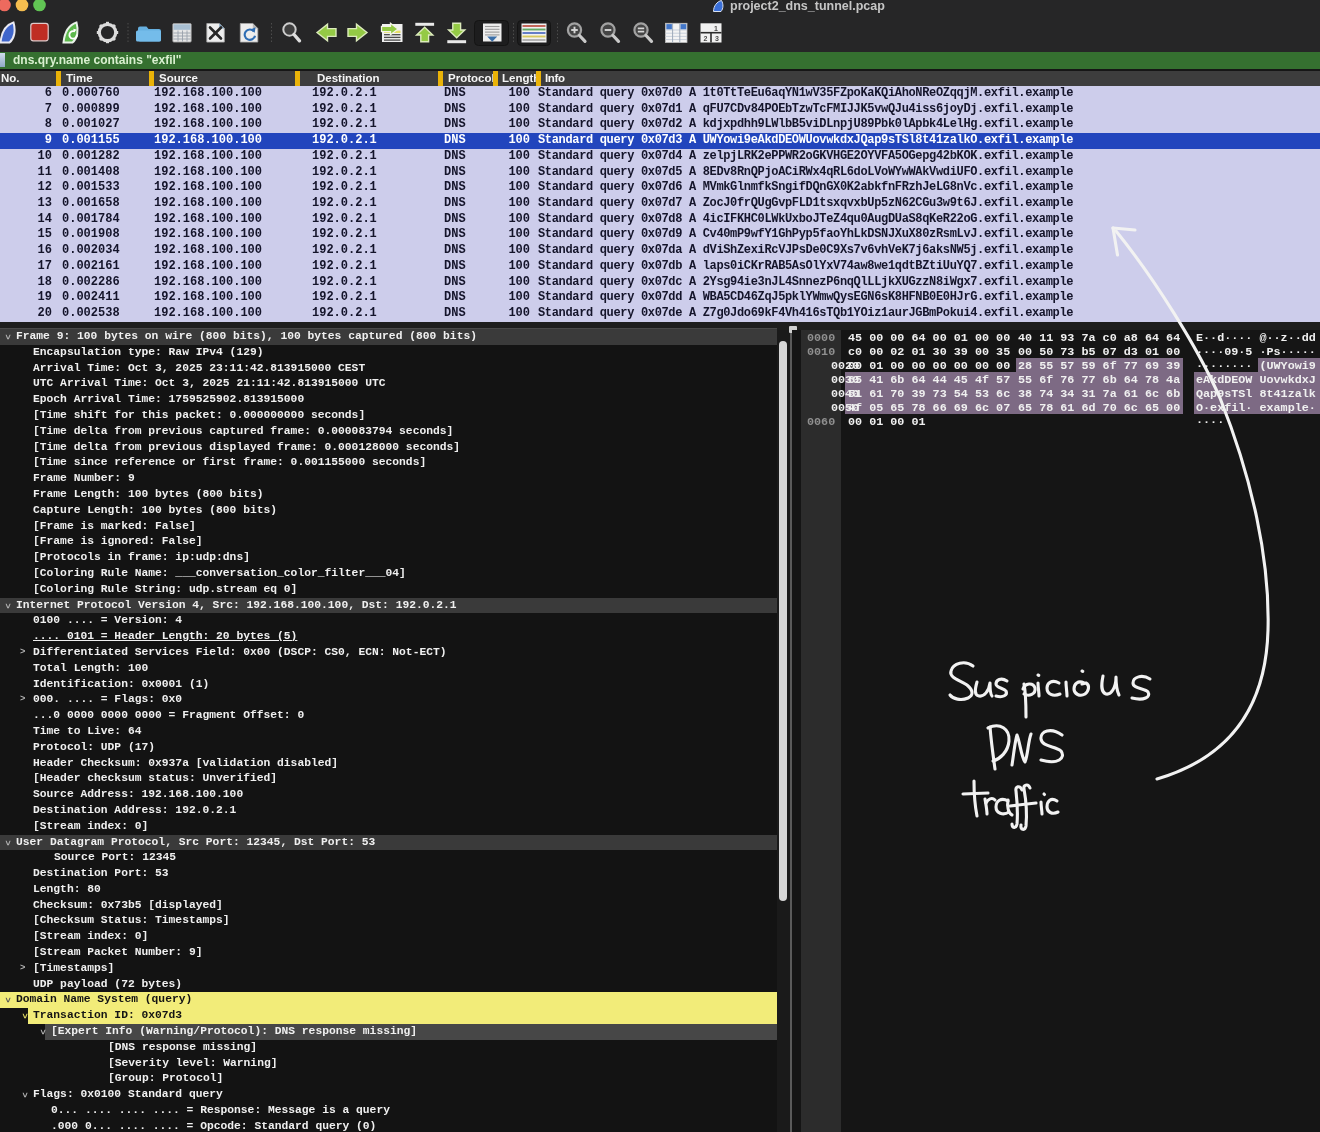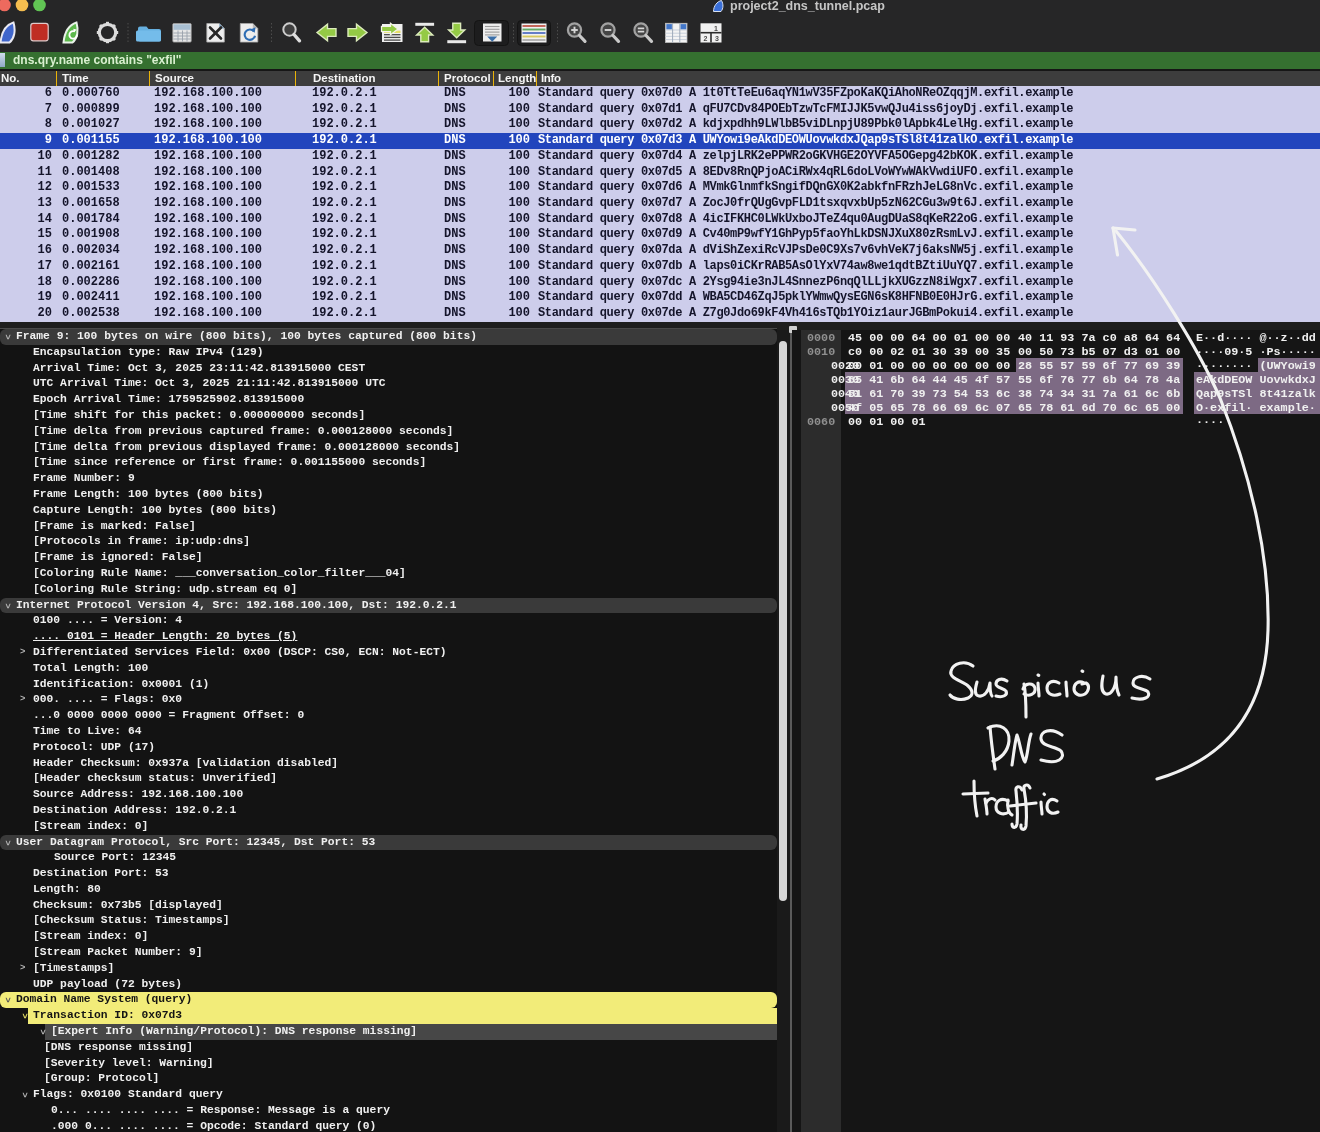--- a/index.html
+++ b/index.html
@@ -4,41 +4,41 @@
 <style>
   * { margin:0; padding:0; box-sizing:border-box; }
   html,body { width:1320px; height:1132px; overflow:hidden; background:#161616; }
   body { position:relative; font-family:"Liberation Sans", sans-serif; }
   #topbar { position:absolute; left:0; top:0; width:1320px; height:52px; background:#262627; }
   #title { position:absolute; left:730px; top:0px; font-size:12.5px; font-weight:bold; color:#c6c6c6; line-height:13px; }
   #filterbar { position:absolute; left:0; top:52px; width:1320px; height:17px; background:#357030; }
   #filtericon { position:absolute; left:0; top:1px; width:5px; height:14px; background:linear-gradient(#cfdcec,#8fa8c4); }
   #filtertext { position:absolute; left:13px; top:1px; font-size:12px; font-weight:bold; color:#d9f0d0; }
   #plheader { position:absolute; left:0; top:71px; width:1320px; height:15px; background:#3d3d3d; display:flex; font-size:11.5px; font-weight:bold; color:#f5f5f5; line-height:15px; }
-  #plheader .c { border-left:1px solid #eab308; overflow:hidden; white-space:nowrap; }
+  #plheader .c { border-left:5px solid #eab308; overflow:hidden; white-space:nowrap; }
   #plheader .c:first-child { border-left:none; }
   #rows { position:absolute; left:0; top:86px; width:1320px; height:236px; background:#cdcdeb; }
   .prow { display:flex; height:15.73px; font-family:"Liberation Mono",monospace; font-size:12px; font-weight:bold; color:#14142a; line-height:15.73px; white-space:nowrap; }
   .prow.sel { background:#2245bd; color:#ffffff; }
   .c0 { width:56px; text-align:right; padding-right:4px; }
   .c1 { width:93px; padding-left:6px; }
   .c2 { width:146px; padding-left:5px; }
   .c3 { width:143px; padding-left:17px; }
   .c4 { width:55px; padding-left:6px; }
   .c5 { width:43px; text-align:right; padding-right:6px; }
   .c6 { flex:1; padding-left:2px; overflow:hidden; letter-spacing:-0.34px; }
   #gap { position:absolute; left:0; top:322px; width:1320px; height:8px; background:#1e1e1e; }
   #details { position:absolute; left:0; top:328px; width:777px; height:804px; background:#131313; overflow:hidden; border-top:1px solid #4a4a4a; }
   .dl { position:relative; height:15.8px; line-height:15.8px; font-family:"Liberation Mono",monospace; font-size:11.3px; font-weight:bold; color:#f0f0f0; white-space:nowrap; }
   .dl .ex { position:absolute; top:0; color:#b2b2b2; font-size:9px; }
   .bar1 { background:#3a3a3a; }
-  .i1 { padding-left:16px;border-radius:6px; }
+  .i1 { padding-left:16px; }
   .i2 { padding-left:33px; }
   .i3 { padding-left:51px; }
-  .i4 { padding-left:44px; }
+  .i4 { padding-left:108px; }
   #scrolllane { position:absolute; left:777px; top:330px; width:13px; height:802px; background:#1a1a1a; }
   #scrollthumb { position:absolute; left:779px; top:341px; width:8px; height:560px; background:#d6d6d6; border-radius:4px; }
   #vdivider { position:absolute; left:790px; top:330px; width:2px; height:802px; background:#5a5a5a; }
   #hexpane { position:absolute; left:792px; top:330px; width:528px; height:802px; background:#151515; }
   #offsetstrip { position:absolute; left:9px; top:0; width:40px; height:802px; background:#2c2c2c; }
   .hexcol { position:absolute; top:0.5px; font-family:"Liberation Mono",monospace; font-size:11.75px; font-weight:bold; line-height:14px; color:#f0f0f0; white-space:pre; }
   .hl { position:absolute; background:#7d6a84; }
   .hexcol .d { color:#8f8f8f; }
   .hexcol .w { color:#ededed;margin-left:24px; }
   #anno { position:absolute; left:900px; top:200px; }
@@ -344,29 +344,29 @@
     </div>
 </div>
 <div id="gap"></div>
 <div id="details">
 <div class="dl i1 bar1"><span class="ex" style="left:3px;color:#b2b2b2;transform:rotate(90deg);">&gt;</span><span style="position:relative;">Frame 9: 100 bytes on wire (800 bits), 100 bytes captured (800 bits)</span></div>
 <div class="dl i2"><span style="position:relative;">Encapsulation type: Raw IPv4 (129)</span></div>
 <div class="dl i2"><span style="position:relative;">Arrival Time: Oct  3, 2025 23:11:42.813915000 CEST</span></div>
 <div class="dl i2"><span style="position:relative;margin-top:48px;">UTC Arrival Time: Oct  3, 2025 21:11:42.813915000 UTC</span></div>
 <div class="dl i2"><span style="position:relative;">Epoch Arrival Time: 1759525902.813915000</span></div>
 <div class="dl i2"><span style="position:relative;">[Time shift for this packet: 0.000000000 seconds]</span></div>
-<div class="dl i2"><span style="position:relative;">[Time delta from previous captured frame: 0.000128000 seconds]</span></div>
+<div class="dl i2"><span style="position:relative;">[Time delta from previous captured frame: 0.000083794 seconds]</span></div>
 <div class="dl i2"><span style="position:relative;">[Time delta from previous displayed frame: 0.000128000 seconds]</span></div>
 <div class="dl i2"><span style="position:relative;">[Time since reference or first frame: 0.001155000 seconds]</span></div>
 <div class="dl i2"><span style="position:relative;">Frame Number: 9</span></div>
 <div class="dl i2"><span style="position:relative;">Frame Length: 100 bytes (800 bits)</span></div>
 <div class="dl i2"><span style="position:relative;">Capture Length: 100 bytes (800 bits)</span></div>
 <div class="dl i2"><span style="position:relative;">[Frame is marked: False]</span></div>
+<div class="dl i2"><span style="position:relative;">[Frame is ignored: False]</span></div>
 <div class="dl i2"><span style="position:relative;">[Protocols in frame: ip:udp:dns]</span></div>
-<div class="dl i2"><span style="position:relative;">[Frame is ignored: False]</span></div>
 <div class="dl i2"><span style="position:relative;">[Coloring Rule Name: ___conversation_color_filter___04]</span></div>
 <div class="dl i2"><span style="position:relative;">[Coloring Rule String: udp.stream eq 0]</span></div>
 <div class="dl i1 bar1"><span class="ex" style="left:3px;color:#b2b2b2;transform:rotate(90deg);">&gt;</span><span style="position:relative;">Internet Protocol Version 4, Src: 192.168.100.100, Dst: 192.0.2.1</span></div>
 <div class="dl i2"><span style="position:relative;">0100 .... = Version: 4</span></div>
 <div class="dl i2"><span style="position:relative;text-decoration:underline;">.... 0101 = Header Length: 20 bytes (5)</span></div>
 <div class="dl i2"><span class="ex" style="left:20px;">&gt;</span><span style="position:relative;">Differentiated Services Field: 0x00 (DSCP: CS0, ECN: Not-ECT)</span></div>
 <div class="dl i2"><span style="position:relative;">Total Length: 100</span></div>
 <div class="dl i2"><span style="position:relative;">Identification: 0x0001 (1)</span></div>
 <div class="dl i2"><span class="ex" style="left:20px;">&gt;</span><span style="position:relative;">000. .... = Flags: 0x0</span></div>
 <div class="dl i2"><span style="position:relative;">...0 0000 0000 0000 = Fragment Offset: 0</span></div>

